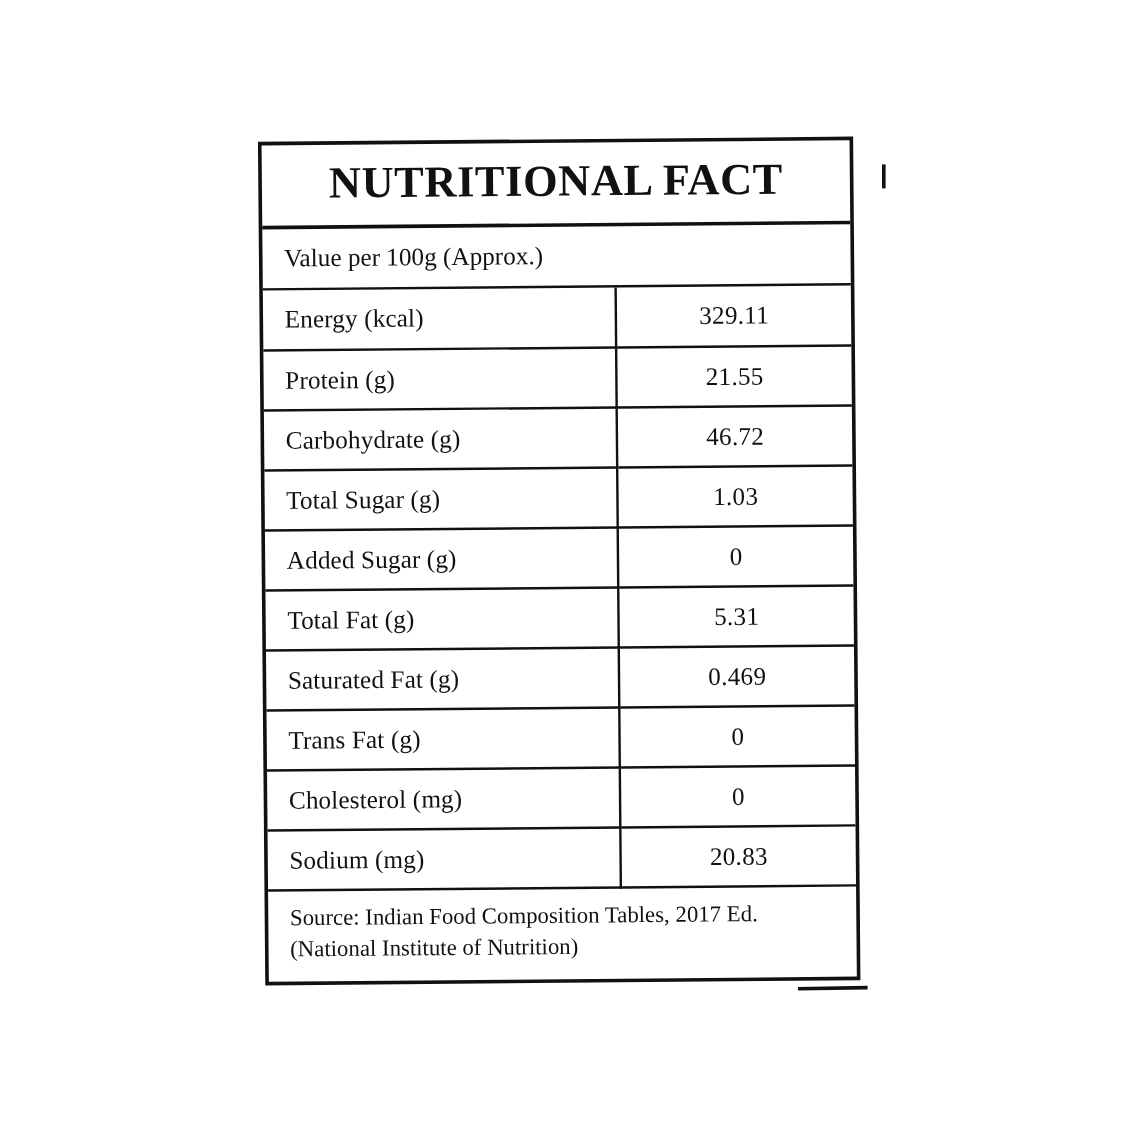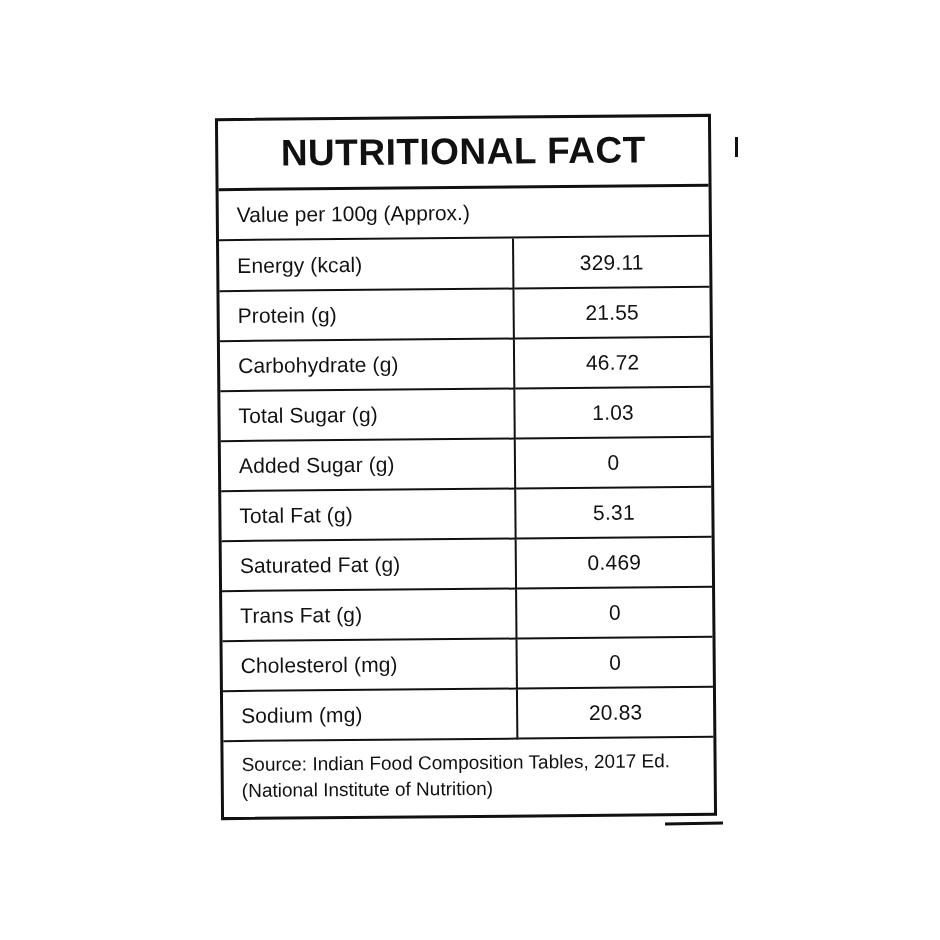--- a/index.html
+++ b/index.html
@@ -12,20 +12,21 @@
     background: #ffffff;
     font-family: "Liberation Sans", sans-serif;
     color: #1a1a1a;
     overflow: hidden;
   }
 
   #page {
     position: relative;
     width: 940px;
     height: 828px;
+    font-family: Liberation Serif, serif;
   }
 
   
   #label-panel {
     position: absolute;
     left: 218px;
     top: 116px;
     width: 496px;
     border: 3px solid #111111;
     background: #ffffff;

